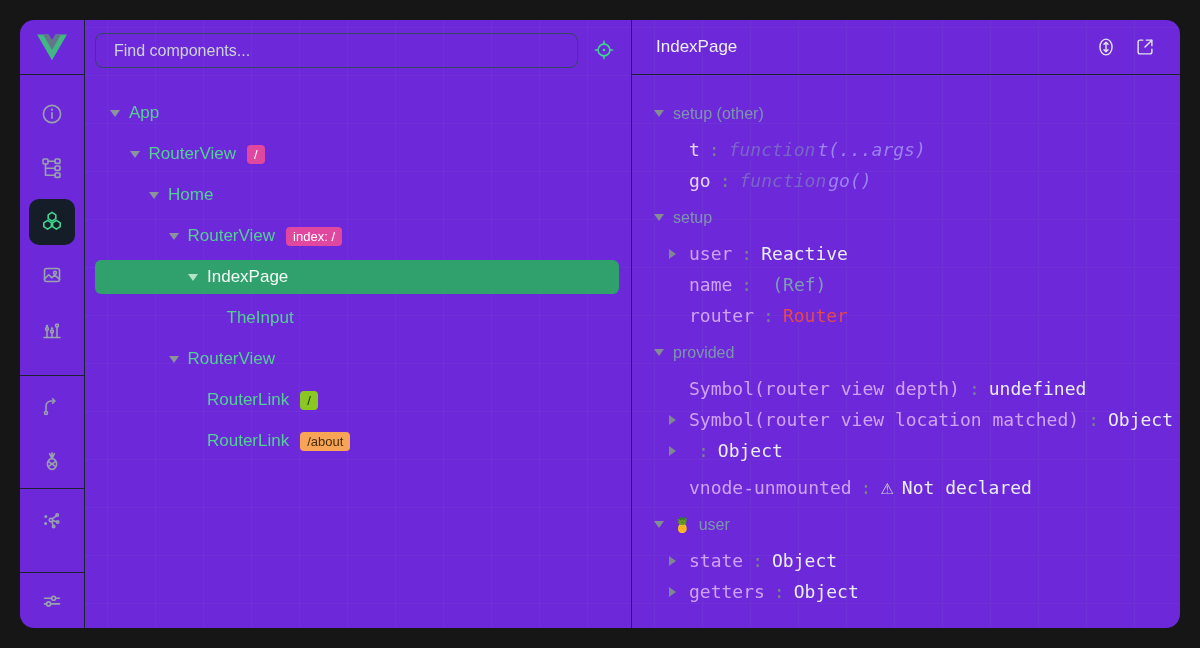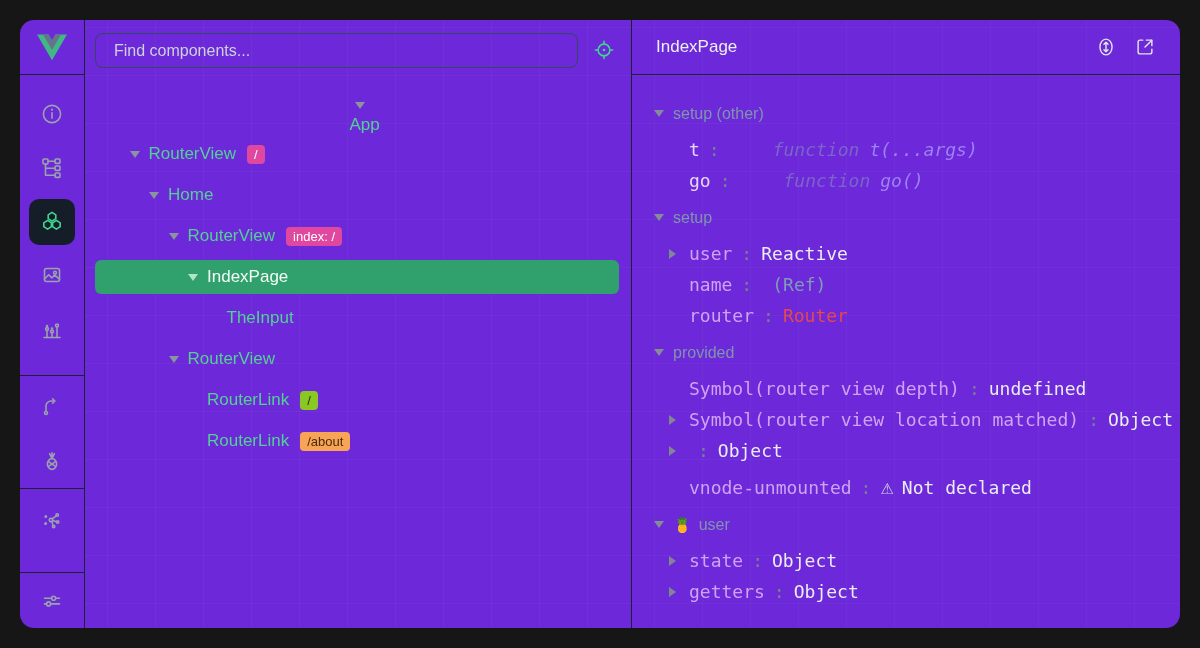--- a/index.html
+++ b/index.html
@@ -80,22 +80,22 @@
     font-family:"DejaVu Sans Mono", monospace; font-size:18px; white-space:nowrap; }
   .entry .e-caret { width:20px; flex:0 0 20px; display:flex; align-items:center; }
   .caret-right { width:0; height:0; border-top:5.5px solid transparent;
     border-bottom:5.5px solid transparent; border-left:7px solid #7f8791; }
   .key { color:#cfa3f3; }
   .key-light { color:#e5d6f7; }
   .sep { color:#79818b; margin:0 9px; }
   .v-plain { color:#e9edf1; }
   .v-ref { color:#7f9cb5; margin-left:11px; }
   .v-red { color:#e5484d; }
-  .kw { color:#7a66c9; font-style:italic;margin-left:44px; }
-  .sig { color:#9d82f2; font-style:italic; margin-left:10px; }
+  .kw { color:#7a66c9; font-style:italic; }
+  .sig { color:#9d82f2; font-style:italic; margin-left:2px; }
   .warn-glyph { color:#cdd3da; margin-right:8px; font-size:15px;
     font-family:"DejaVu Sans", sans-serif; }
 </style>
 </head>
 <body>
 
 <div class="app">
 
   <div class="rail">
     <div class="rail-logo">
@@ -197,21 +197,21 @@
   <div class="panel-left grid-bg">
     <input class="search-input" type="text" placeholder="Find components..." style="">
     <div class="target-btn">
       <svg width="22" height="22" viewBox="0 0 24 24">
         <circle cx="12" cy="12" r="6.4"></circle>
         <circle cx="12" cy="12" r="1.4" fill="#3fd68f" stroke="none"></circle>
         <path d="M12 2.6 V5.4 M12 18.6 V21.4 M2.6 12 H5.4 M18.6 12 H21.4"></path>
       </svg>
     </div>
     <div class="tree-list">
-        <div class="tree-row" style="padding-left: 15px; flex-direction: column;">
+        <div class="tree-row" style="padding-left: 15px;">
           <span class="caret-slot">
             <span class="caret-down"></span>
           </span>
           <span class="tree-label">App</span>
         </div>
         <div class="tree-row" style="padding-left: 34.5px;">
           <span class="caret-slot">
             <span class="caret-down"></span>
           </span>
           <span class="tree-label">RouterView</span>

